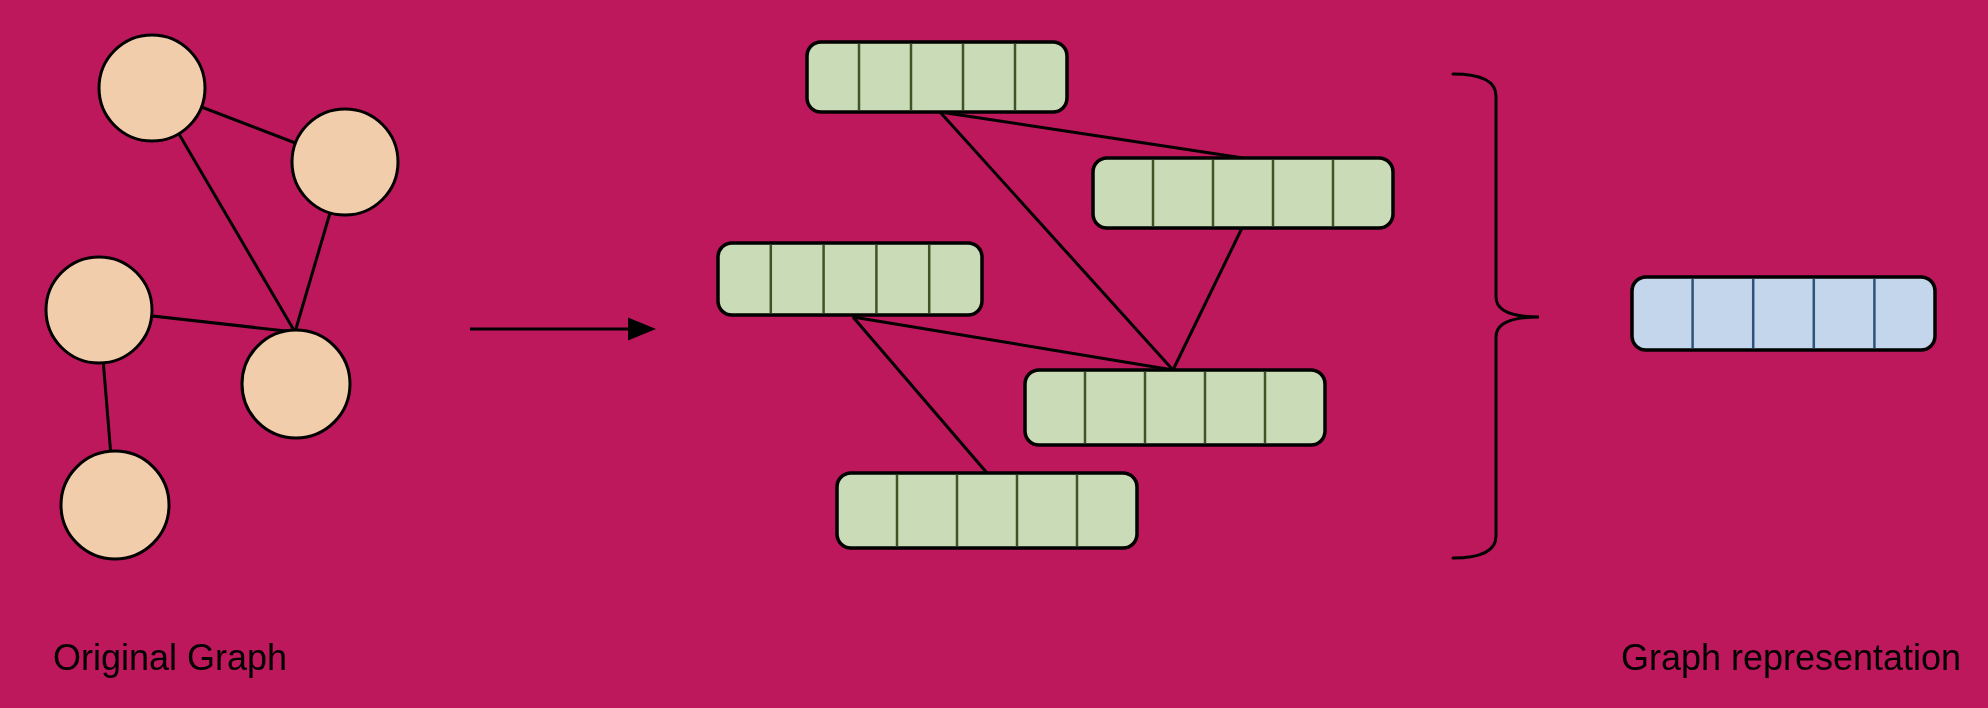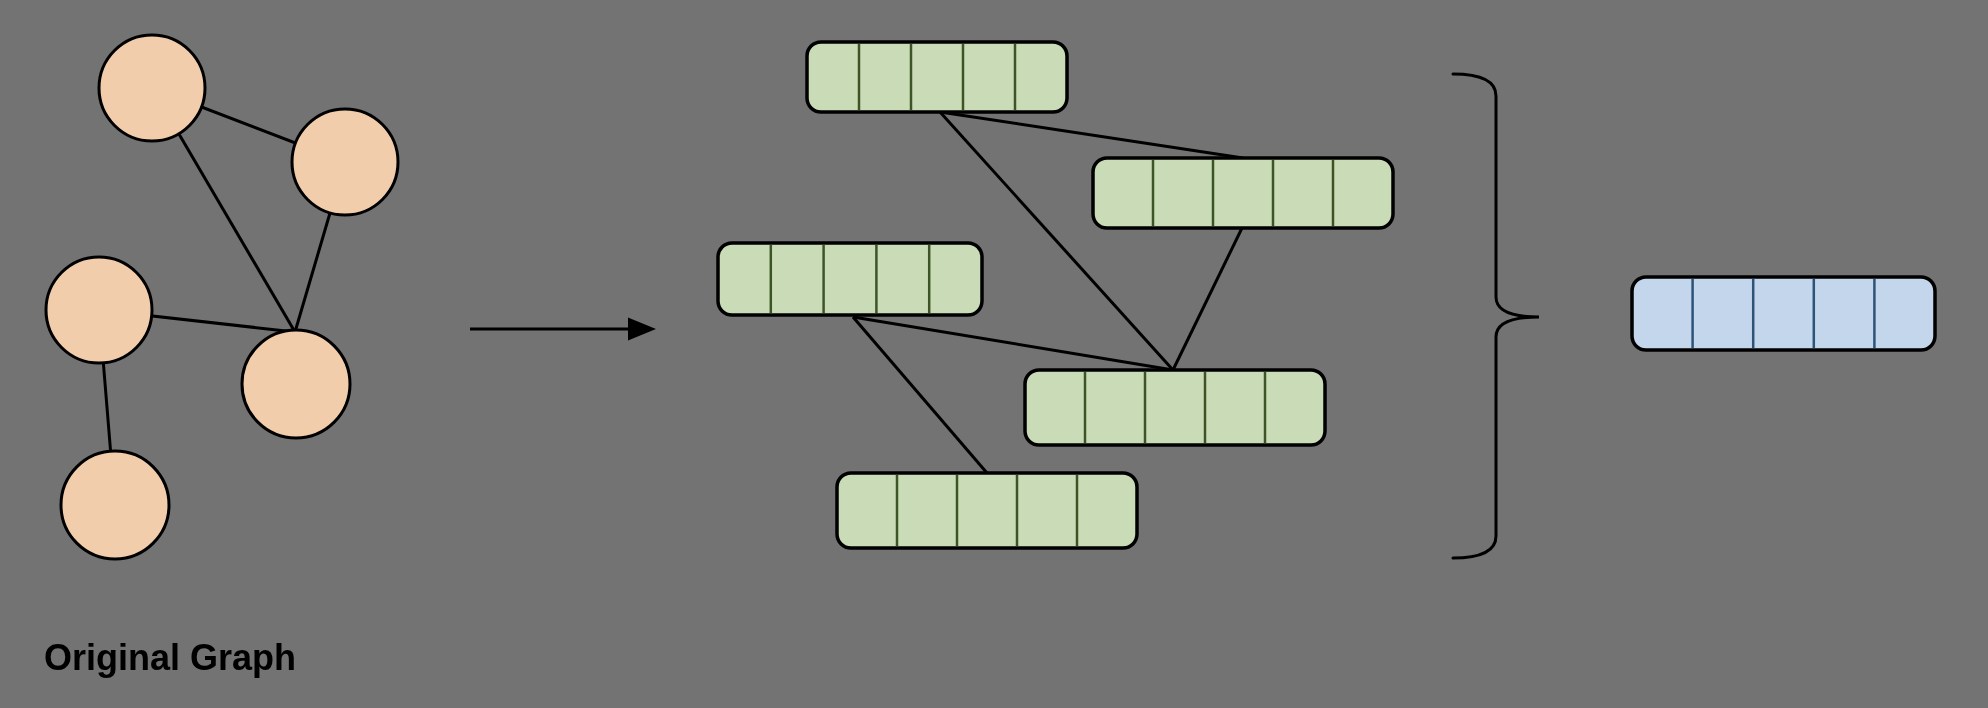--- a/index.html
+++ b/index.html
@@ -1,23 +1,22 @@
 <!DOCTYPE html>
 <html><head>
 <meta charset="utf-8">
 <style>
   html, body { margin: 0; padding: 0; background: #ffffff; }
   .canvas {
     position: relative;
     width: 1988px;
     height: 708px;
-    background: #737373;
+    background: #be185d;
     font-family: "Liberation Sans", sans-serif;
     overflow: hidden;
-    font-weight: bold;
   }
   #diagram { position: absolute; left: 0; top: 0; }
   .caption {
     position: absolute;
     top: 636px;
     font-size: 36px;
     line-height: 44px;
     color: #000000;
     text-align: center;
     white-space: nowrap;
@@ -74,13 +73,14 @@
       <line x1="1017" y1="475" x2="1017" y2="546" stroke="#3d5427" stroke-width="2.5"></line>
       <line x1="1077" y1="475" x2="1077" y2="546" stroke="#3d5427" stroke-width="2.5"></line>
       <path d="M 1453 74 Q 1496 74 1496 96 L 1496 297 Q 1496 317 1539 317 Q 1496 317 1496 337 L 1496 536 Q 1496 558 1453 558" fill="none" stroke="#000000" stroke-width="3" stroke-linecap="round"></path>
       <rect x="1632" y="277" width="303" height="73" rx="14" ry="14" fill="#c3d6ec" stroke="#000000" stroke-width="3.5"></rect>
       <line x1="1692.6" y1="279" x2="1692.6" y2="348" stroke="#2d5379" stroke-width="2.5"></line>
       <line x1="1753.2" y1="279" x2="1753.2" y2="348" stroke="#2d5379" stroke-width="2.5"></line>
       <line x1="1813.8" y1="279" x2="1813.8" y2="348" stroke="#2d5379" stroke-width="2.5"></line>
       <line x1="1874.4" y1="279" x2="1874.4" y2="348" stroke="#2d5379" stroke-width="2.5"></line>
     </svg>
   <div class="caption" id="caption-original">Original Graph</div>
+  <div class="caption" id="caption-graph">Graph representation</div>
 </div>
 
 </body></html>

